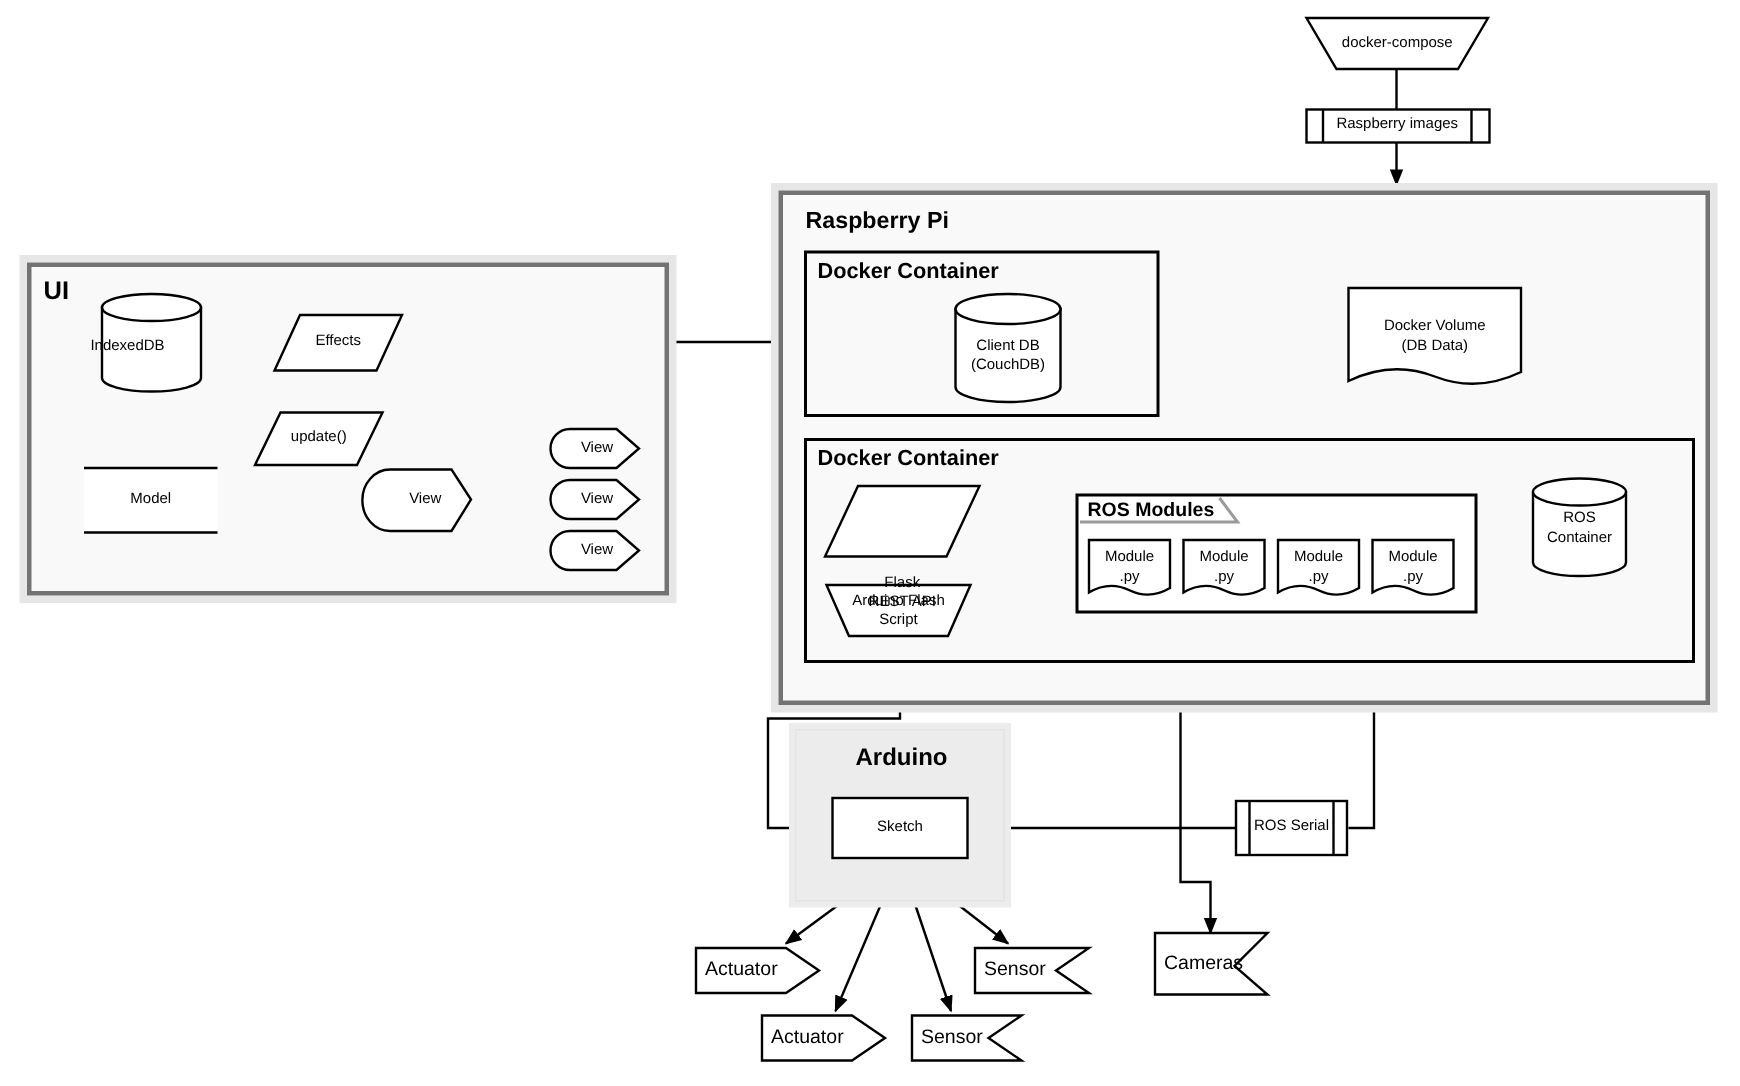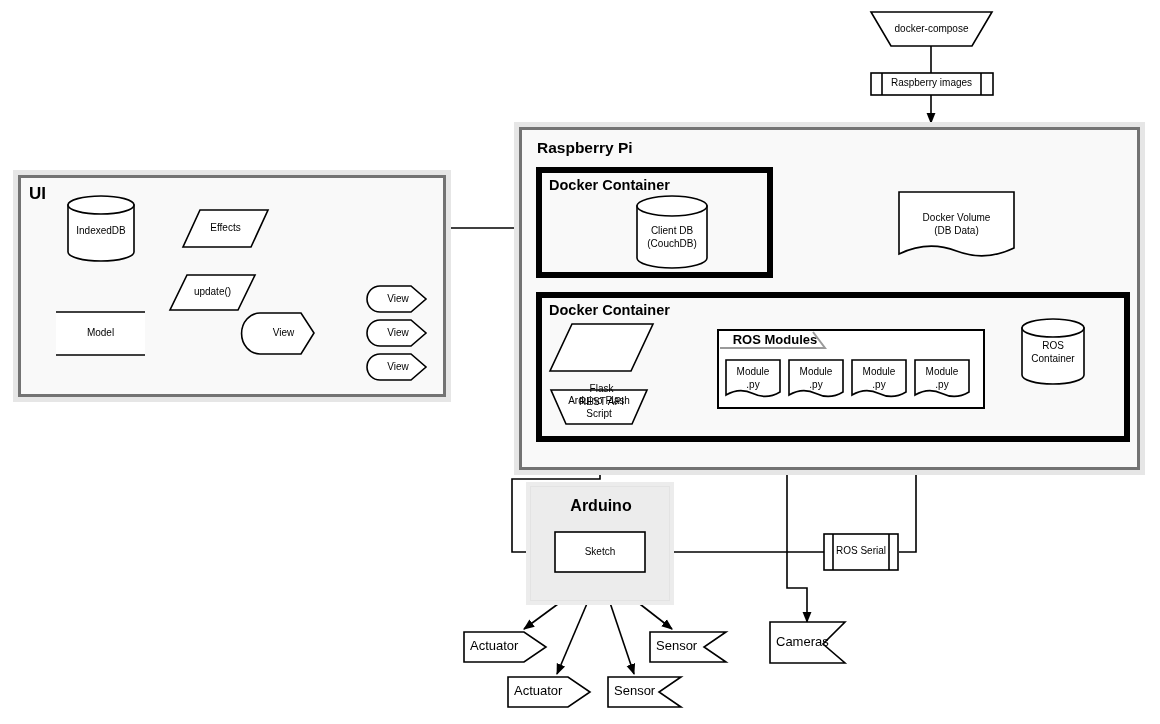--- a/index.html
+++ b/index.html
@@ -5,30 +5,30 @@
   html,body{margin:0;padding:0;background:#ffffff;}
   body{width:1160px;height:724px;position:relative;overflow:hidden;
        font-family:"Liberation Sans","DejaVu Sans",sans-serif;color:#000;}
   #stage{position:absolute;left:0;top:0;width:1160px;height:724px;}
   svg{position:absolute;left:0;top:0;width:1160px;height:724px;overflow:visible;}
   #edges{z-index:1;}
   #nodes{z-index:3;}
   .grp{position:absolute;z-index:2;box-sizing:border-box;}
   .grp-outer{background:#f9f9f9;border:3px solid #737373;
              box-shadow:0 0 0 5px #e6e6e6;}
-  .grp-inner{background:transparent;border:6px solid #000000;}
+  .grp-inner{background:transparent;border:2px solid #000000;}
   .grp-solid{background:#ececec;border:1px solid #e3e3e3;
              box-shadow:0 0 0 4px #ececec;}
   .grp-title{position:absolute;font-weight:bold;font-size:14.5px;white-space:nowrap;}
   .grp-title.ui{font-size:17px;}
   .grp-title.center{text-align:center;font-size:16px;}
   .lbl{position:absolute;z-index:4;text-align:center;font-size:10px;line-height:12.5px;
        white-space:pre;pointer-events:none;}
   .lbl.big{font-size:13px;}
-  .lbl.tabname{font-weight:bold;font-size:13px;text-align:center;}
+  .lbl.tabname{font-weight:bold;font-size:13px;text-align:left;}
   .lbl.left{text-align:left;}
 </style>
 </head>
 <body>
 
 <div id="stage">
 
   <svg id="edges" viewBox="0 0 1160 724">
     <defs>
       <marker id="ah" viewBox="0 0 10 10" refX="9" refY="5" markerWidth="7" markerHeight="7" orient="auto-start-reverse" markerUnits="strokeWidth">
@@ -184,21 +184,21 @@
       <path d="M508,677 L568,677 L590,692 L568,707 L508,707 z"></path>
 
       <path d="M650,632 L726,632 L704,647 L726,662 L650,662 z"></path>
       <path d="M608,677 L681,677 L659,692 L681,707 L608,707 z"></path>
     </g>
   </svg>
 
   <div class="lbl" style="left:871px;top:23px;width:121px;">docker-compose</div>
   <div class="lbl" style="left:882px;top:77px;width:99px;">Raspberry images</div>
 
-  <div class="lbl" style="left:68px;top:225px;width:66px;">IndexedDB</div>
+  <div class="lbl" style="left:52px;top:225px;width:66px;">IndexedDB</div>
   <div class="lbl" style="left:192px;top:222px;width:67px;">Effects</div>
   <div class="lbl" style="left:179px;top:286px;width:67px;">update()</div>
   <div class="lbl" style="left:56px;top:327px;width:89px;">Model</div>
   <div class="lbl" style="left:256px;top:327px;width:55px;">View</div>
   <div class="lbl" style="left:377px;top:293px;width:42px;">View</div>
   <div class="lbl" style="left:377px;top:327px;width:42px;">View</div>
   <div class="lbl" style="left:377px;top:361px;width:42px;">View</div>
 
   <div class="lbl" style="left:634px;top:225px;width:76px;">Client DB
 (CouchDB)</div>

